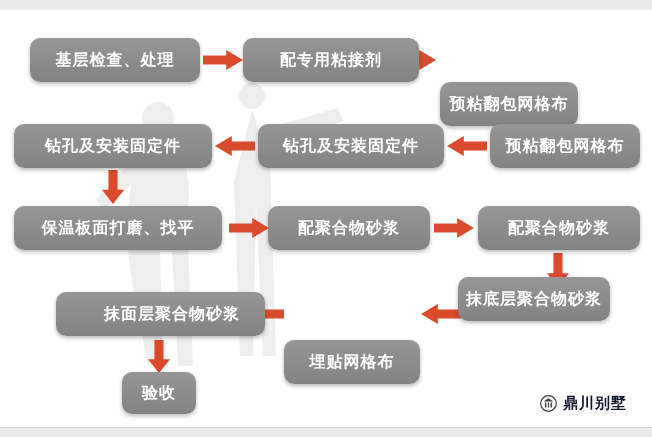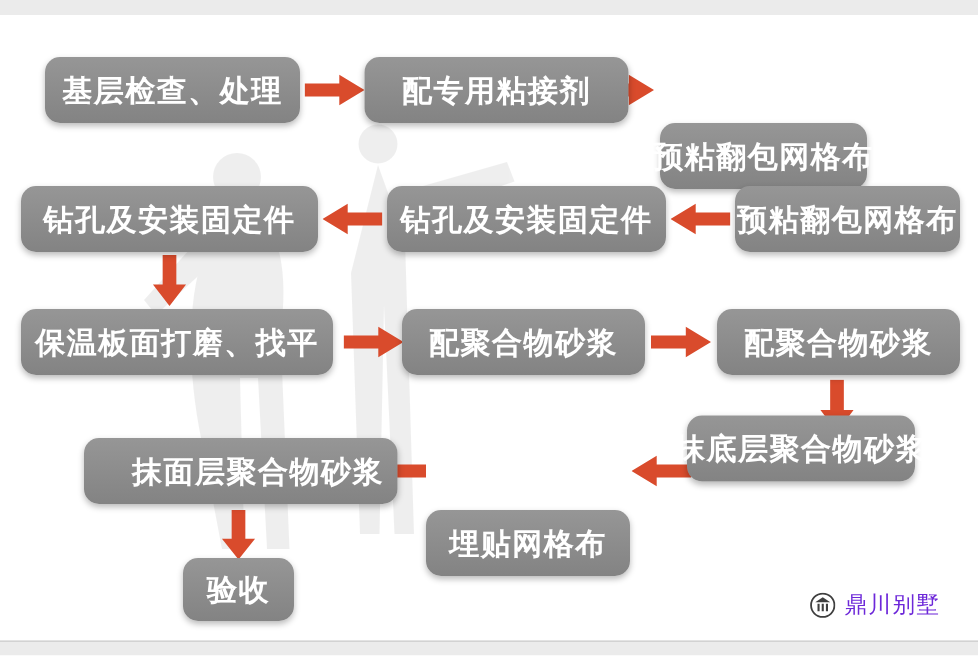--- a/index.html
+++ b/index.html
@@ -24,21 +24,21 @@
     position:absolute;left:0;top:0;width:652px;height:437px;
     pointer-events:none;
   }
   .flow-box{
     position:absolute;
     height:44px;
     background:linear-gradient(180deg,#969696,#838383);
     border-radius:10px;
     box-shadow:0 2px 4px rgba(0,0,0,.28);
     color:#ffffff;
-    font-size:20px;
+    font-size:16px;
     font-weight:bold;
     letter-spacing:1px;
     display:flex;
     align-items:center;
     justify-content:center;
     white-space:nowrap;
     z-index:2;
   }
   .arrow{
     position:absolute;
@@ -52,21 +52,21 @@
     clip-path:polygon(100% 30%,42% 30%,42% 4%,0 50%,42% 96%,42% 70%,100% 70%);}
   .arrow.down{width:24px;
     clip-path:polygon(31% 0,69% 0,69% 58%,96% 58%,50% 100%,4% 58%,31% 58%);}
   .footer{
     position:absolute;
     top:394px;left:540px;
     display:flex;align-items:center;gap:6px;
     z-index:3;
   }
   .footer .brand{
-    color:#6d28d9;font-size:15px;font-weight:normal;letter-spacing:1px;
+    color:#0f172a;font-size:15px;font-weight:bold;letter-spacing:1px;
   }
   .footer .logo{display:inline-flex;}
 </style>
 </head>
 <body>
 
 <div class="stage">
 
   <div class="band top"></div>
 

